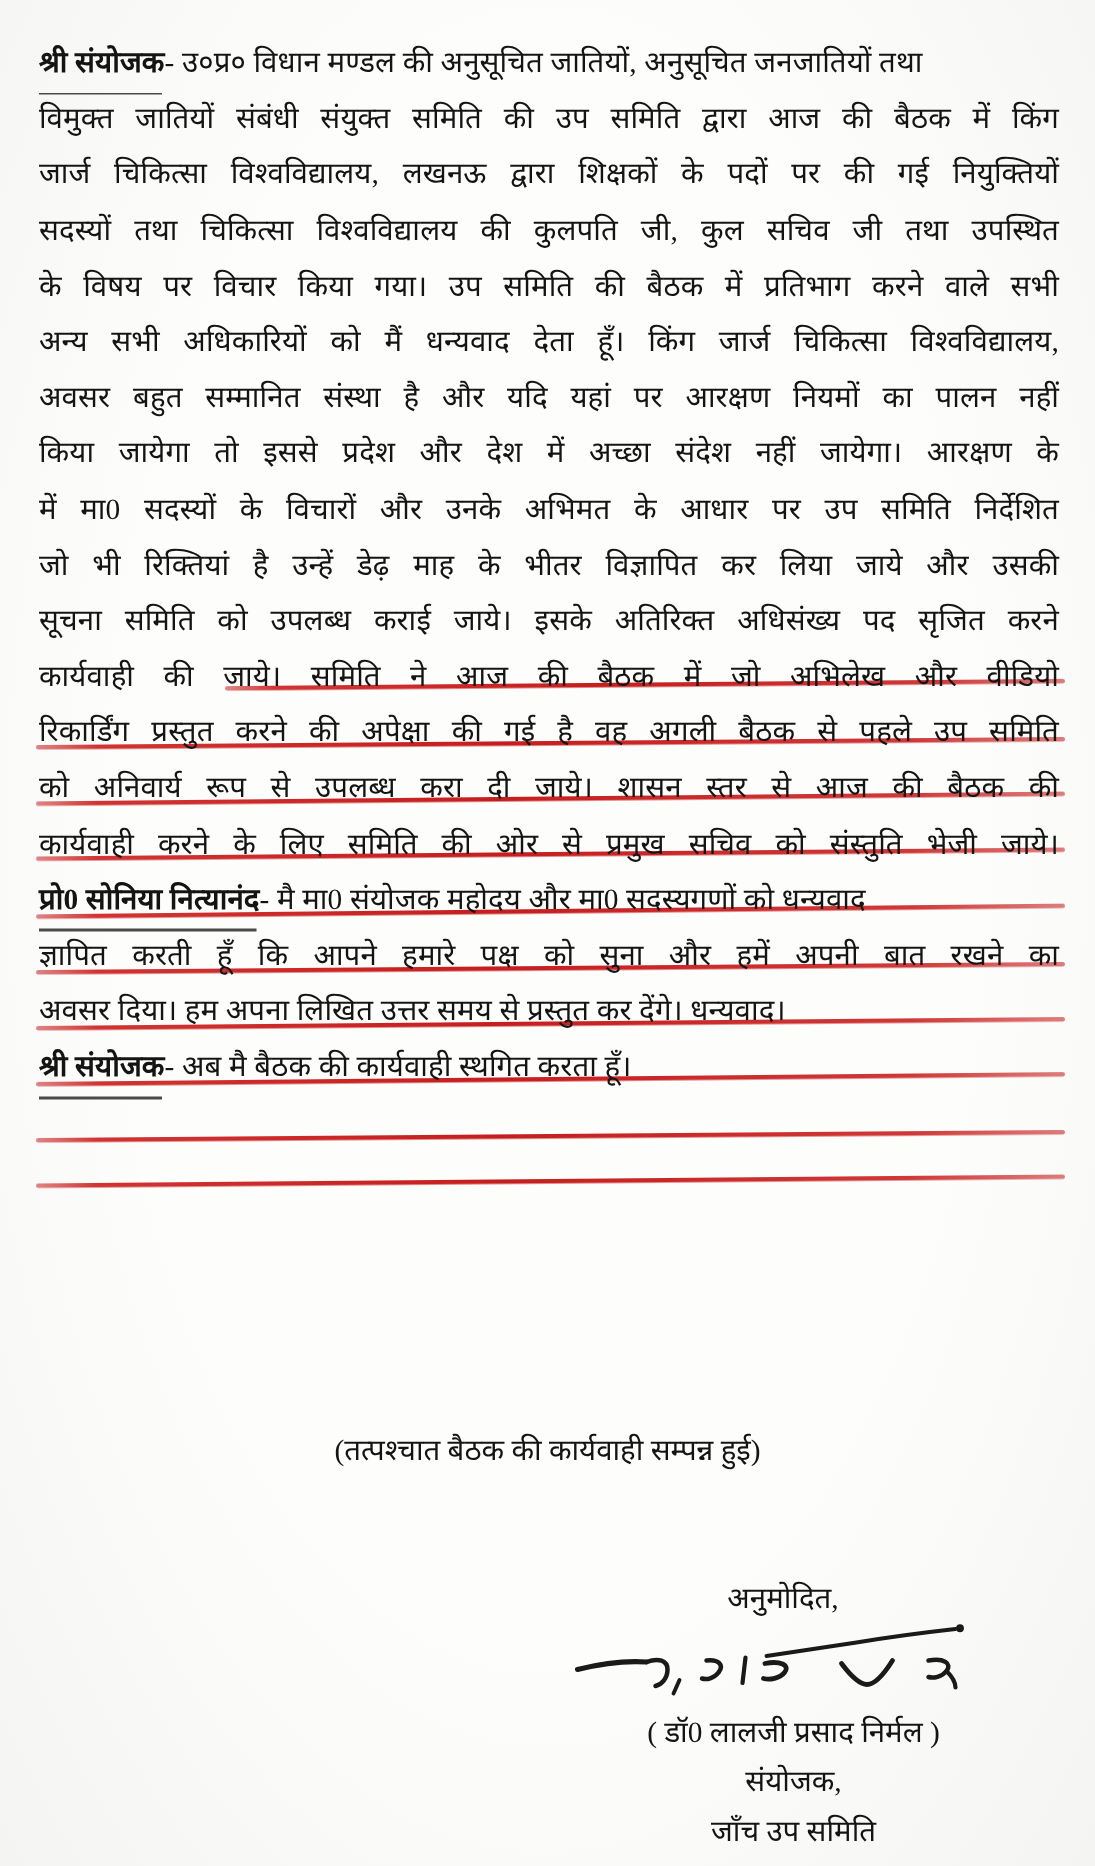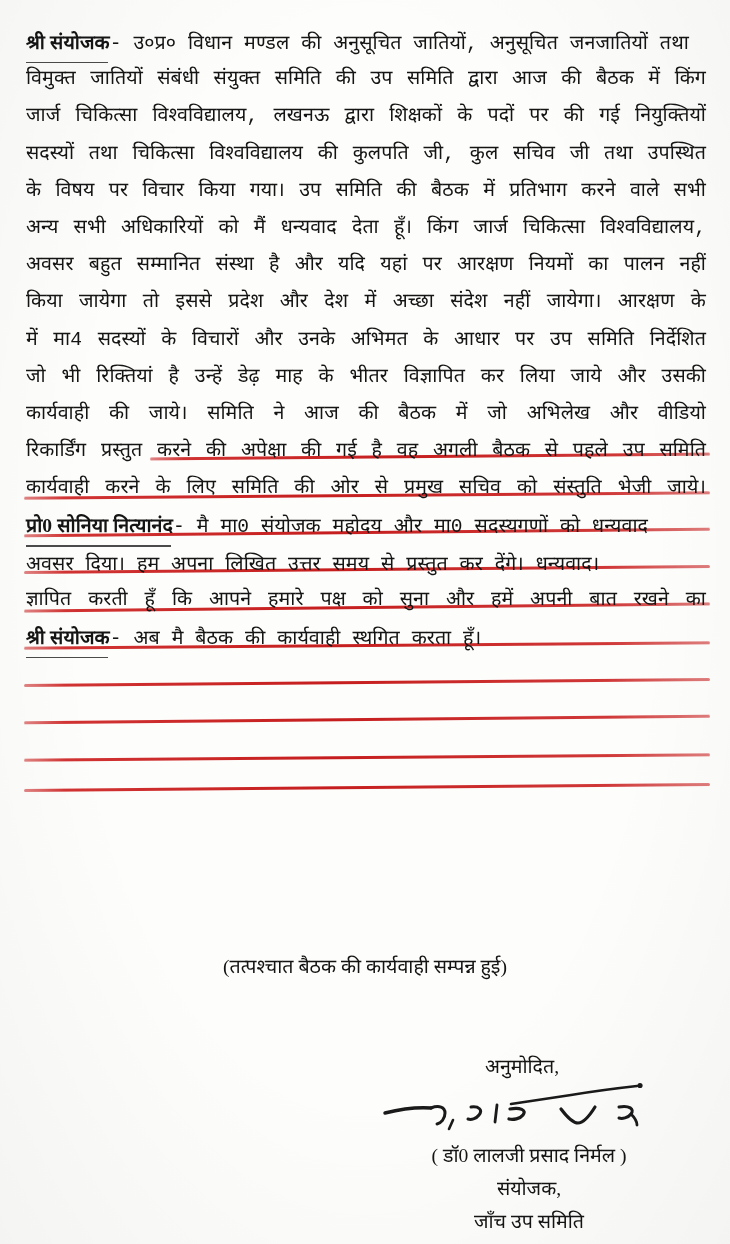--- a/index.html
+++ b/index.html
@@ -39,21 +39,20 @@
     white-space: nowrap;
     color: #141414;
     font-size: 19.6px;
     letter-spacing: 0.1px;
     font-family: "Liberation Serif", "DejaVu Serif", serif;
   }
   .line .txt {
     display: inline-block;
     position: relative;
     z-index: 2;
-    font-family: Liberation Mono, monospace;
   }
   
   .line.justify .txt {
     display: block;
     text-align: justify;
     text-align-last: justify;
     white-space: normal;
     width: 100%;
   }
   .speaker {
@@ -142,43 +141,49 @@
     <div class="line justify">
       <span class="txt">अन्य सभी अधिकारियों को मैं धन्यवाद देता हूँ। किंग जार्ज चिकित्सा विश्वविद्यालय,</span>
     </div>
     <div class="line justify">
       <span class="txt">अवसर बहुत सम्मानित संस्था है और यदि यहां पर आरक्षण नियमों का पालन नहीं</span>
     </div>
     <div class="line justify">
       <span class="txt">किया जायेगा तो इससे प्रदेश और देश में अच्छा संदेश नहीं जायेगा। आरक्षण के</span>
     </div>
     <div class="line justify">
-      <span class="txt">में मा4 सदस्यों के विचारों और उनके अभिमत के आधार पर उप समिति निर्देशित</span>
+      <span class="txt">में मा0 सदस्यों के विचारों और उनके अभिमत के आधार पर उप समिति निर्देशित</span>
     </div>
     <div class="line justify">
       <span class="txt">जो भी रिक्तियां है उन्हें डेढ़ माह के भीतर विज्ञापित कर लिया जाये और उसकी</span>
     </div>
     <div class="line justify">
+      <span class="txt">सूचना समिति को उपलब्ध कराई जाये। इसके अतिरिक्त अधिसंख्य पद सृजित करने</span>
+    </div>
+    <div class="line justify">
       <span class="txt">कार्यवाही की जाये। समिति ने आज की बैठक में जो अभिलेख और वीडियो</span>
     </div>
     <div class="line justify">
       <span class="txt">रिकार्डिंग प्रस्तुत करने की अपेक्षा की गई है वह अगली बैठक से पहले उप समिति</span>
     </div>
     <div class="line justify">
+      <span class="txt">को अनिवार्य रूप से उपलब्ध करा दी जाये। शासन स्तर से आज की बैठक की</span>
+    </div>
+    <div class="line justify">
       <span class="txt">कार्यवाही करने के लिए समिति की ओर से प्रमुख सचिव को संस्तुति भेजी जाये।</span>
     </div>
 
     <div class="line">
       <span class="speaker">प्रो0 सोनिया नित्यानंद</span><span class="txt">- मै मा0 संयोजक महोदय और मा0 सदस्यगणों को धन्यवाद</span>
     </div>
+    <div class="line justify">
+      <span class="txt">ज्ञापित करती हूँ कि आपने हमारे पक्ष को सुना और हमें अपनी बात रखने का</span>
+    </div>
     <div class="line">
       <span class="txt">अवसर दिया। हम अपना लिखित उत्तर समय से प्रस्तुत कर देंगे। धन्यवाद।</span>
-    </div>
-    <div class="line justify">
-      <span class="txt">ज्ञापित करती हूँ कि आपने हमारे पक्ष को सुना और हमें अपनी बात रखने का</span>
     </div>
 
     <div class="line">
       <span class="speaker">श्री संयोजक</span><span class="txt">- अब मै बैठक की कार्यवाही स्थगित करता हूँ।</span>
     </div>
 
   </div>
 
   <div class="redline" style="left:150px;  top:455px;  width:560px; transform:rotate(-0.5deg);"></div>
   <div class="redline" style="left:24px;   top:494px;  width:686px; transform:rotate(-0.45deg); height:3.2px;"></div>

